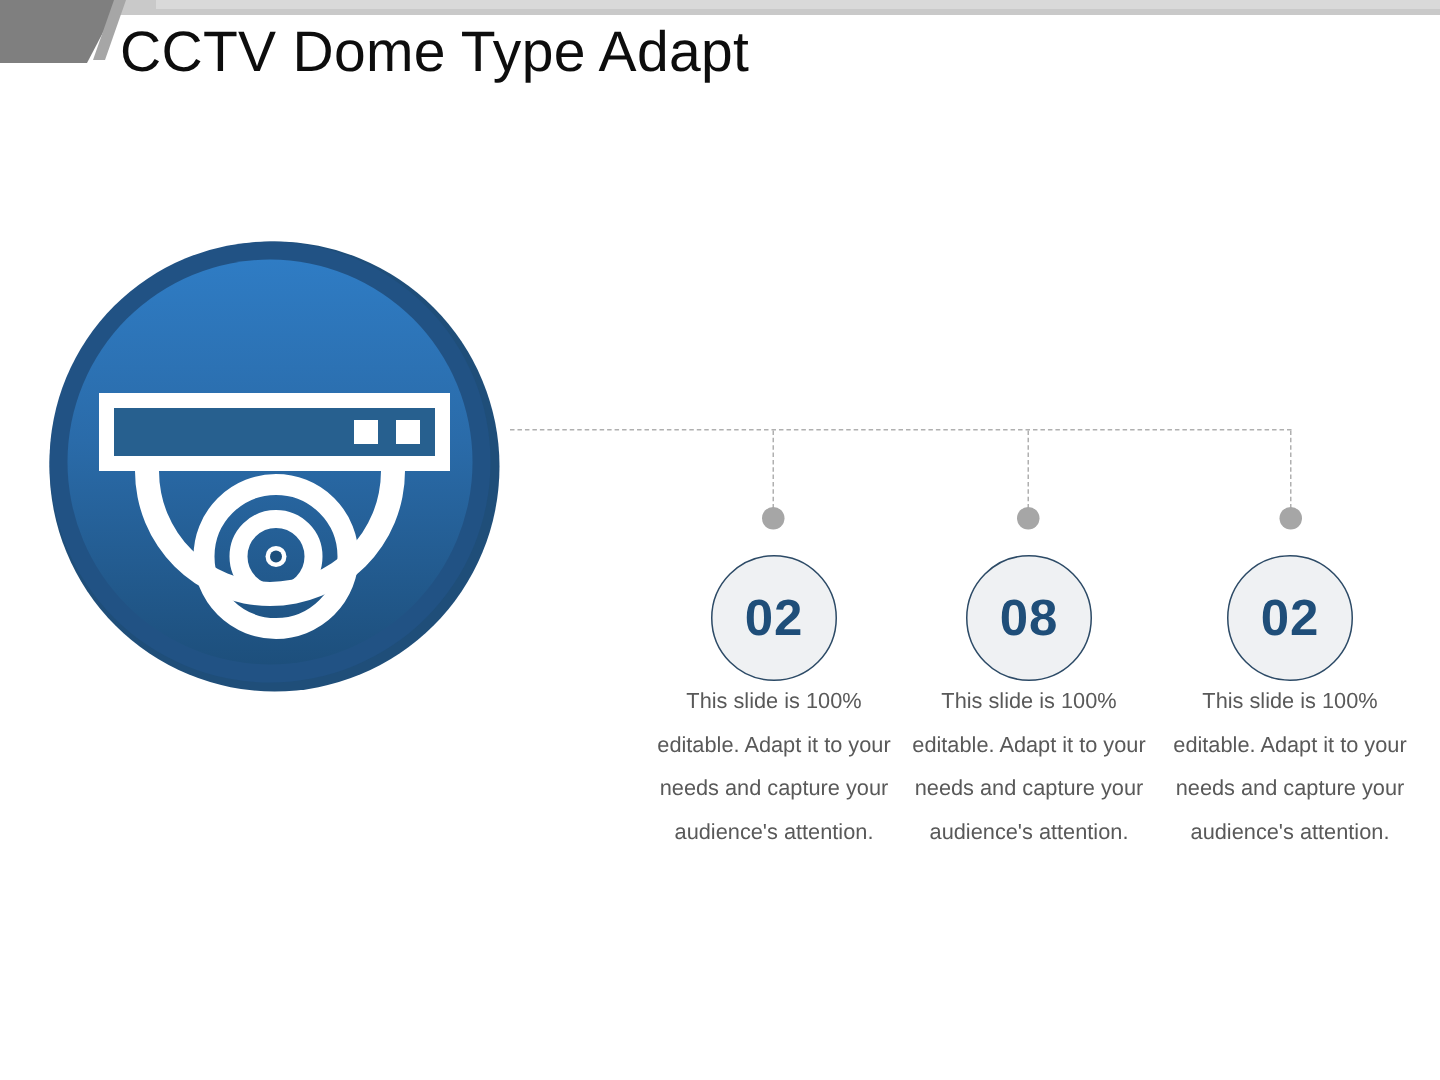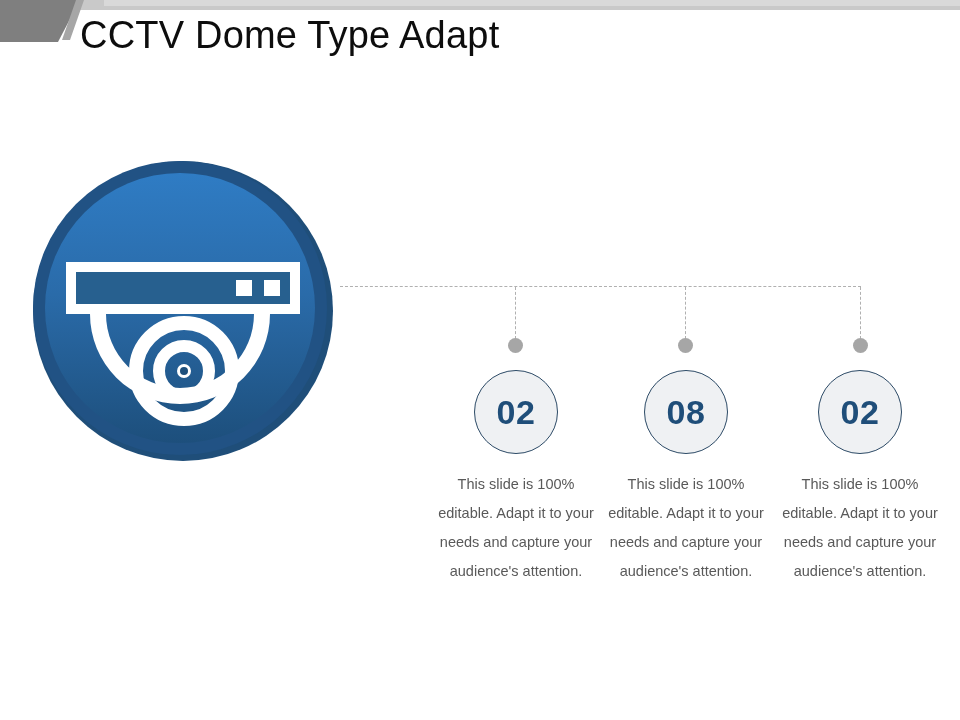--- a/index.html
+++ b/index.html
@@ -131,21 +131,20 @@
     box-sizing: border-box;
   }
   .num-circle .num {
     font-size: 34px;
     font-weight: bold;
     color: #1f4e79;
     letter-spacing: 0.5px;
     line-height: 1;
   }
   .col-text {
-    margin-top: 16px;
     font-size: 14.5px;
     line-height: 29px;
     color: #595959;
     padding: 0 6px;
   }
 </style>
 </head>
 <body>
 
 <div id="slide">

